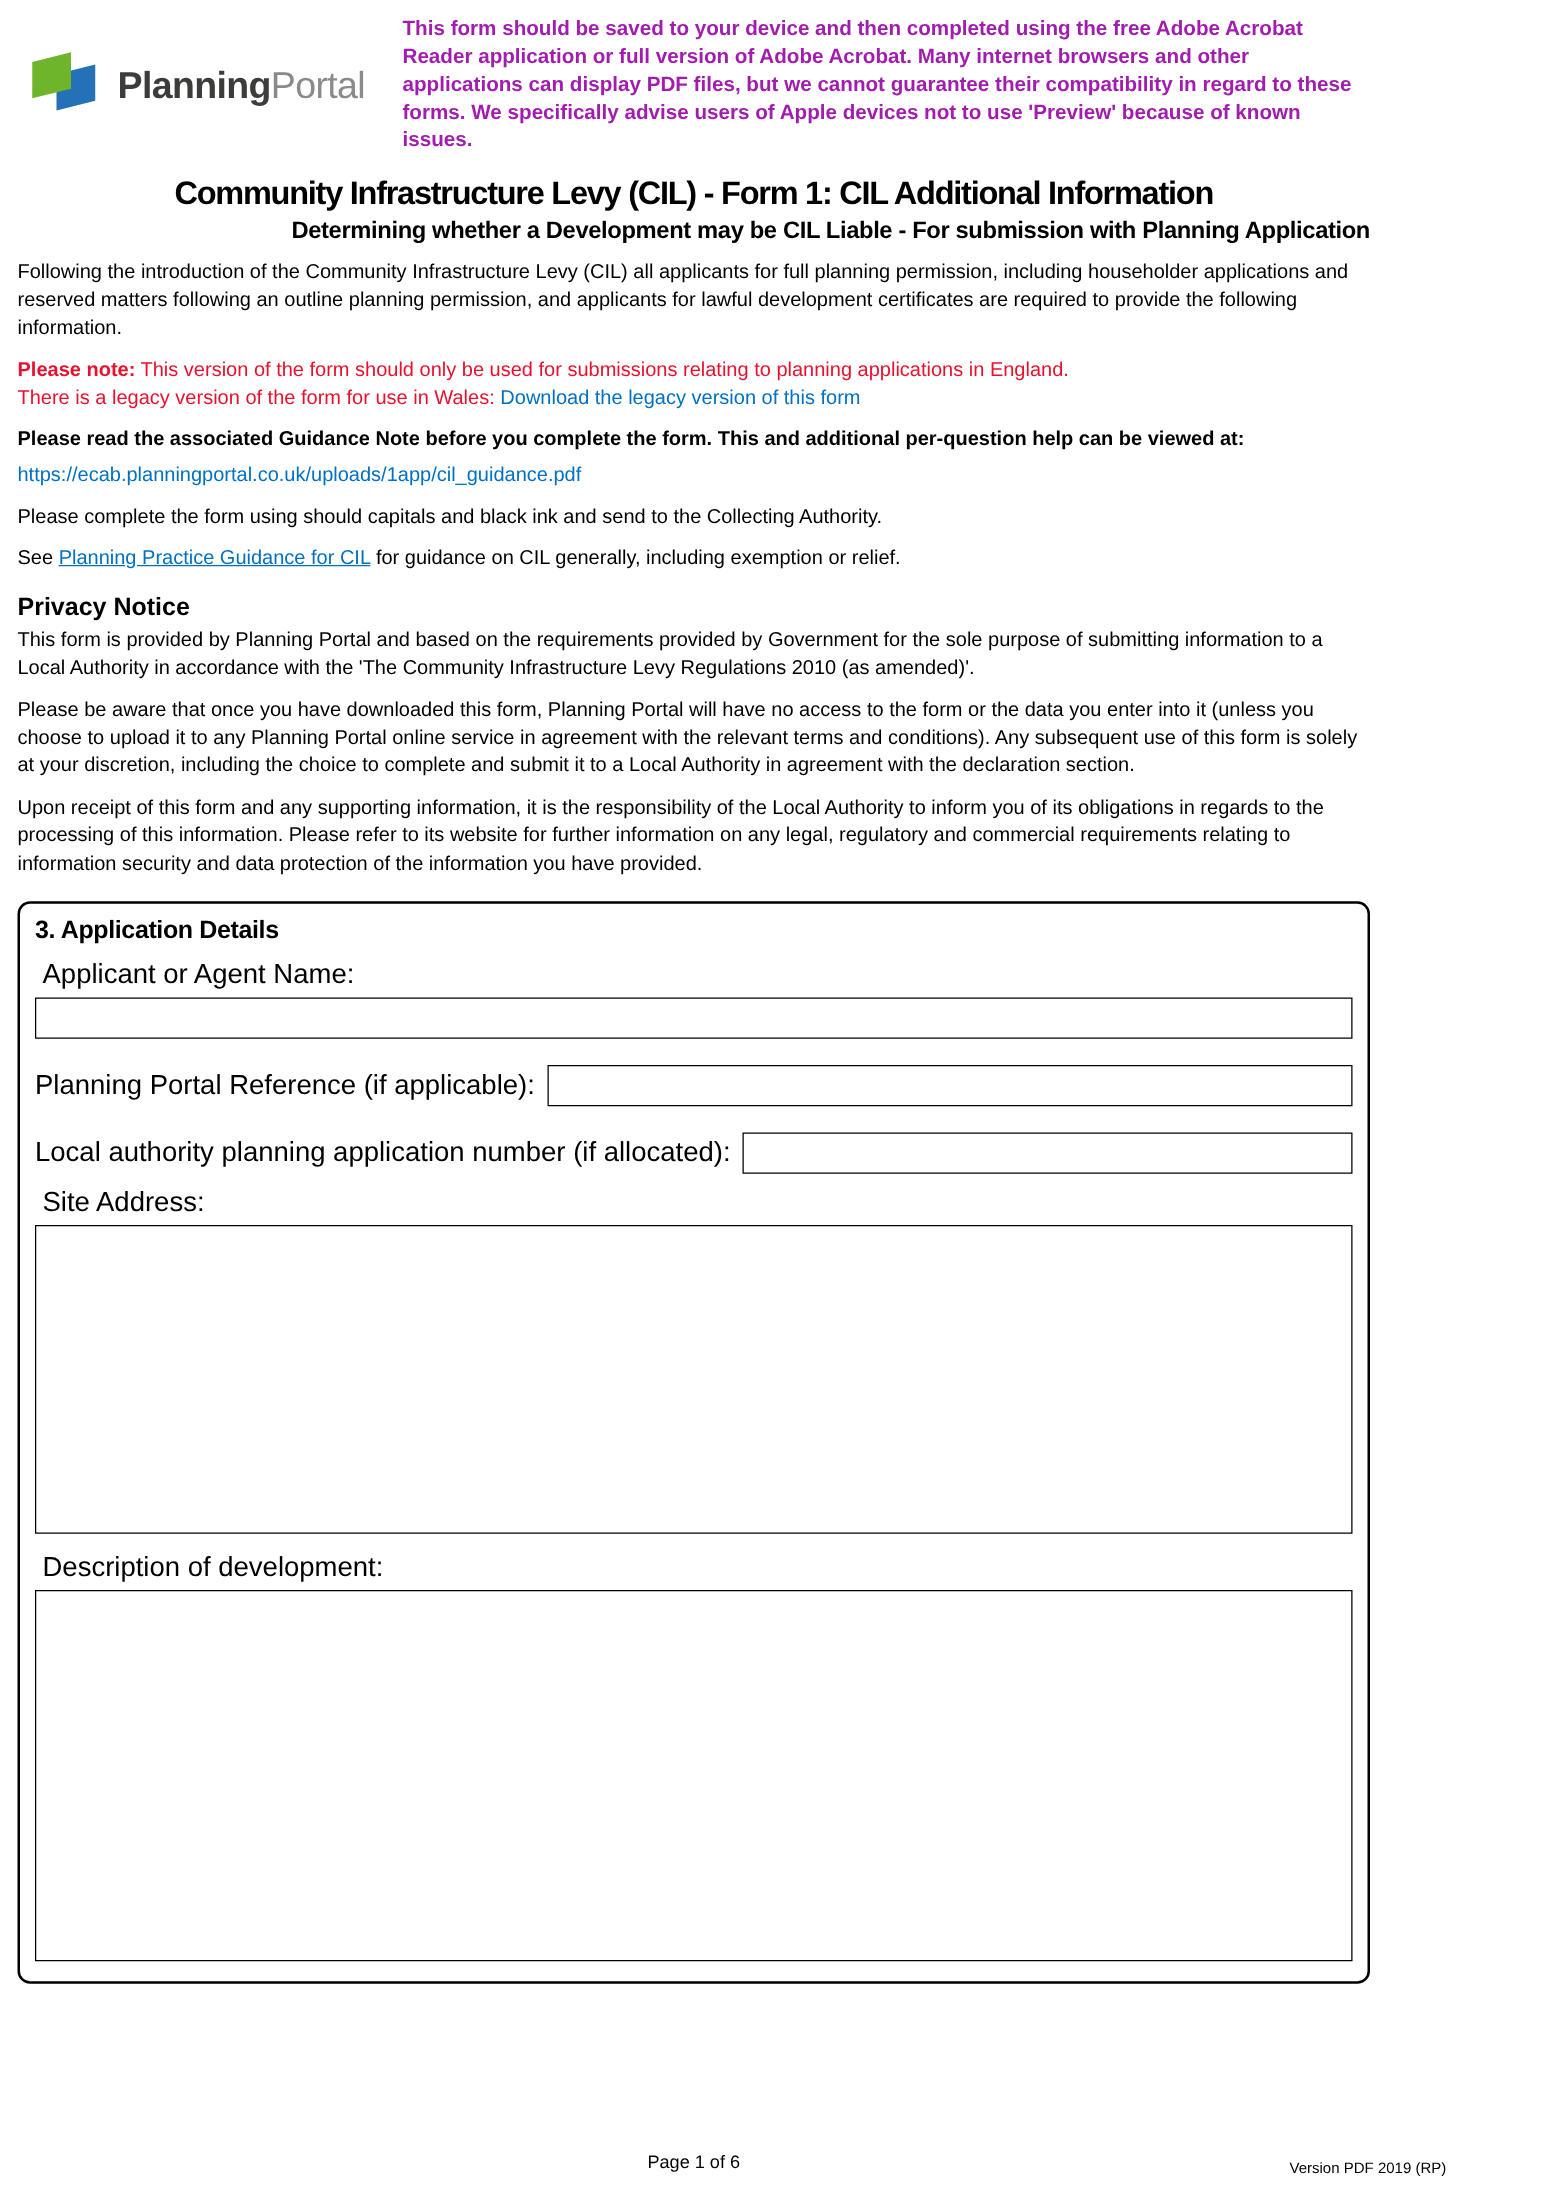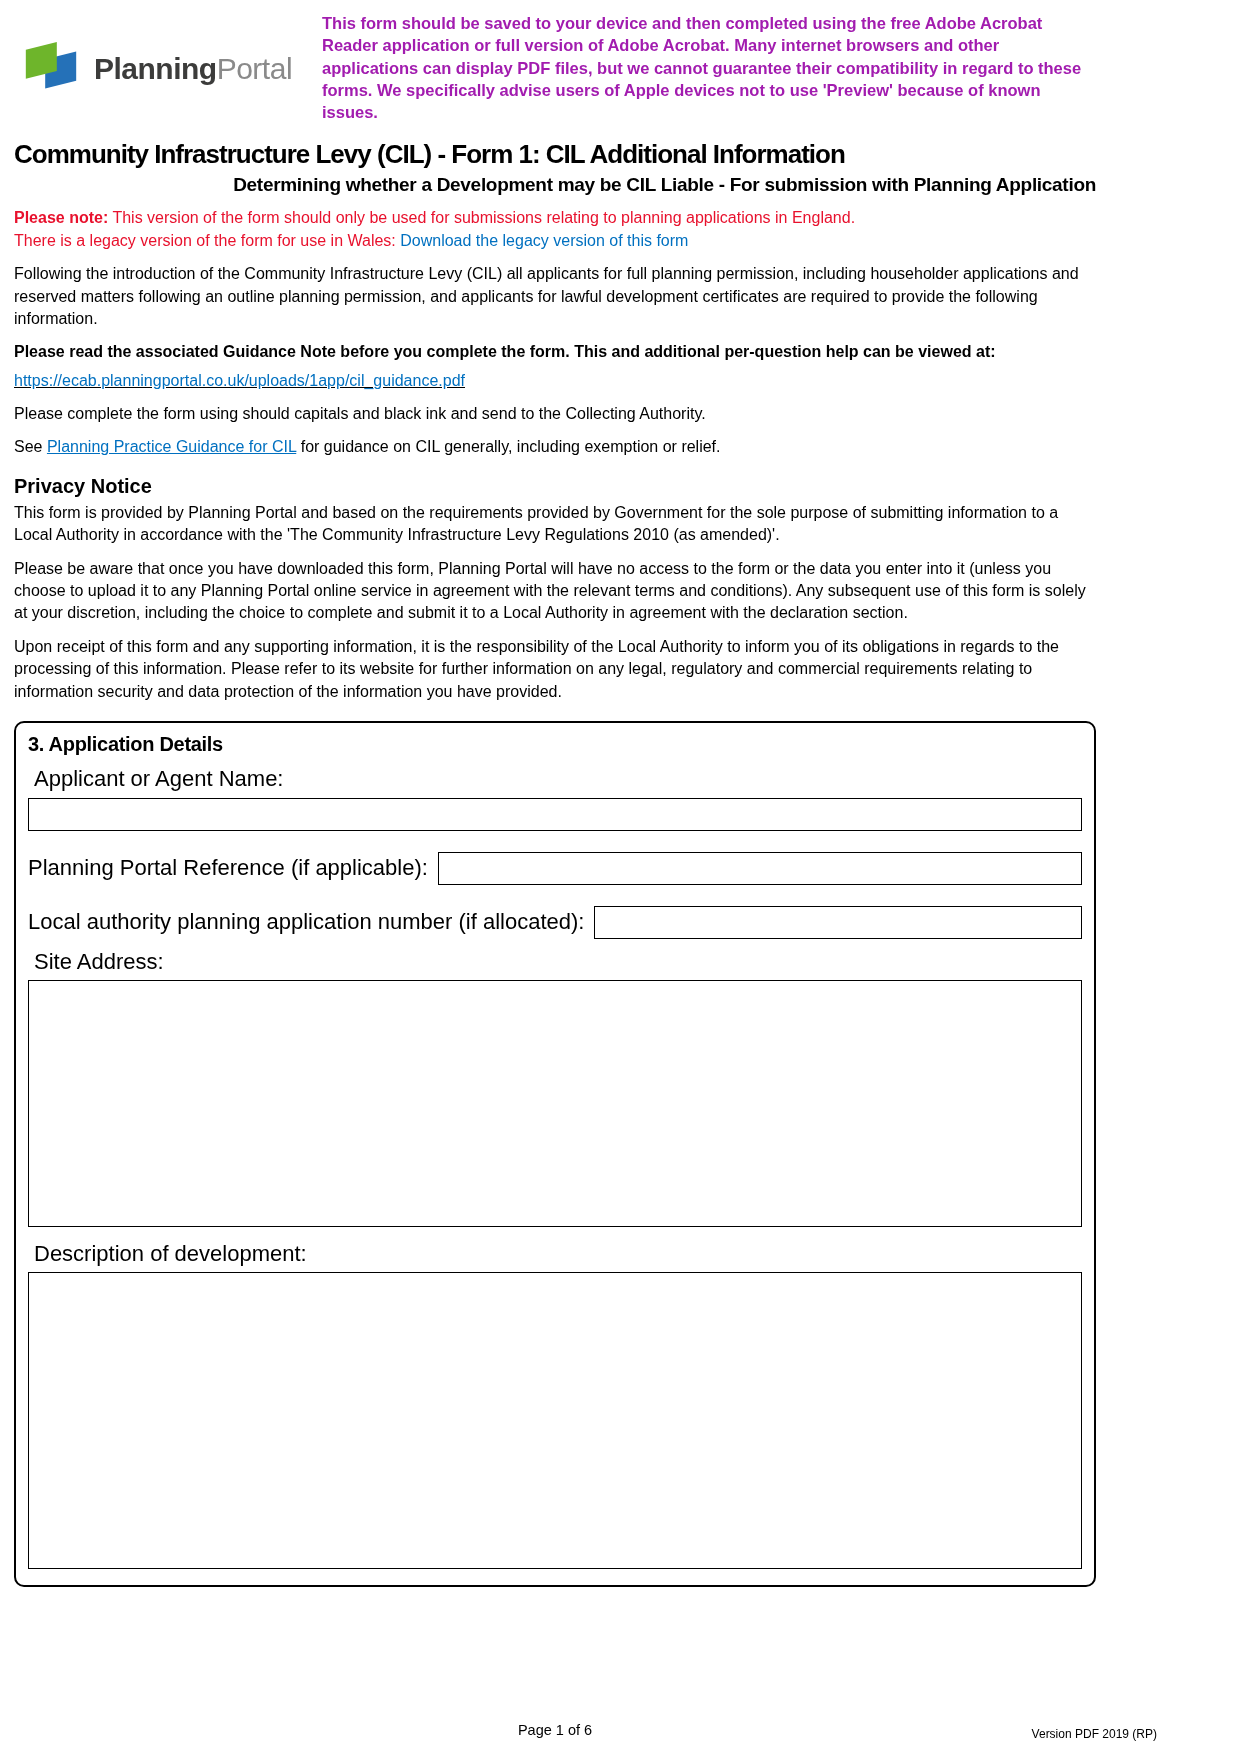--- a/index.html
+++ b/index.html
@@ -25,21 +25,21 @@
     color: #a21caf;
     font-weight: bold;
     font-size: 16.5px;
     line-height: 1.35;
     padding-top: 2px;
   }
 
   
   h1.title {
     margin-top: 16px;
-    text-align: left;
+    text-align: center;
     font-size: 26px;
     font-weight: bold;
     letter-spacing: -1px;
     white-space: nowrap;
   }
   h2.subtitle {
     margin-top: 4px;
     text-align: right;
     font-size: 19px;
     font-weight: bold;
@@ -100,31 +100,31 @@
       <div class="logo-text">
         <span class="brand-bold">Planning</span><span class="brand-light">Portal</span>
       </div>
     </div>
     <div class="warning">This form should be saved to your device and then completed using the free Adobe Acrobat Reader application or full version of Adobe Acrobat. Many internet browsers and other applications can display PDF files, but we cannot guarantee their compatibility in regard to these forms. We specifically advise users of Apple devices not to use 'Preview' because of known issues.</div>
   </header>
 
   <h1 class="title">Community Infrastructure Levy (CIL) - Form 1: CIL Additional Information</h1>
   <h2 class="subtitle">Determining whether a Development may be CIL Liable - For submission with Planning Application</h2>
 
+  <p class="para">Following the introduction of the Community Infrastructure Levy (CIL) all applicants for full planning permission, including householder applications and reserved matters following an outline planning permission, and applicants for lawful development certificates are required to provide the following information.</p>
+
   <p class="para red">
     <strong>Please note:</strong>
     <span>This version of the form should only be used for submissions relating to planning applications in England.</span><br>
     <span>There is a legacy version of the form for use in Wales:</span>
     <a class="link">Download the legacy version of this form</a>
   </p>
 
-  <p class="para">Following the introduction of the Community Infrastructure Levy (CIL) all applicants for full planning permission, including householder applications and reserved matters following an outline planning permission, and applicants for lawful development certificates are required to provide the following information.</p>
-
   <p class="para bold">Please read the associated Guidance Note before you complete the form. This and additional per-question help can be viewed at:</p>
-  <p class="para" style="margin-top:6px;text-decoration:underline;">
+  <p class="para" style="margin-top:6px;">
     <a class="link">https://ecab.planningportal.co.uk/uploads/1app/cil_guidance.pdf</a>
   </p>
 
   <p class="para">Please complete the form using should capitals and black ink and send to the Collecting Authority.</p>
 
   <p class="para">
     <span>See</span>
     <a class="link underline">Planning Practice Guidance for CIL</a>
     <span>for guidance on CIL generally, including exemption or relief.</span>
   </p>

